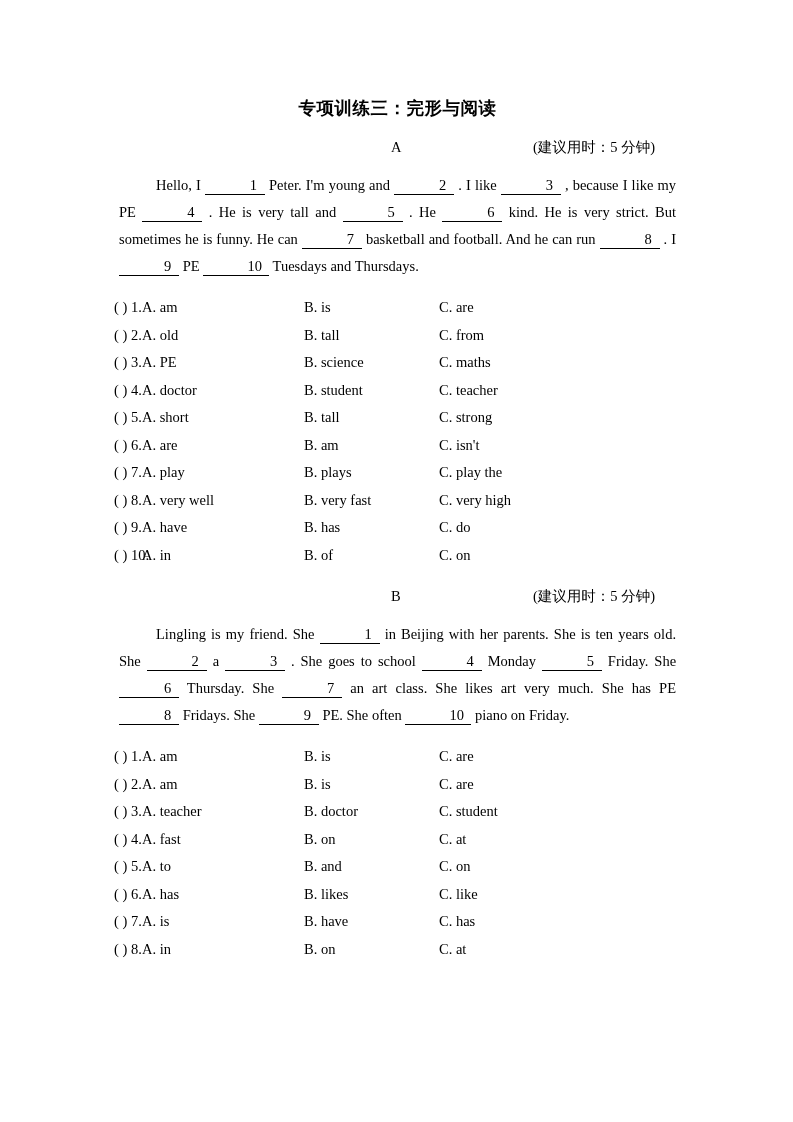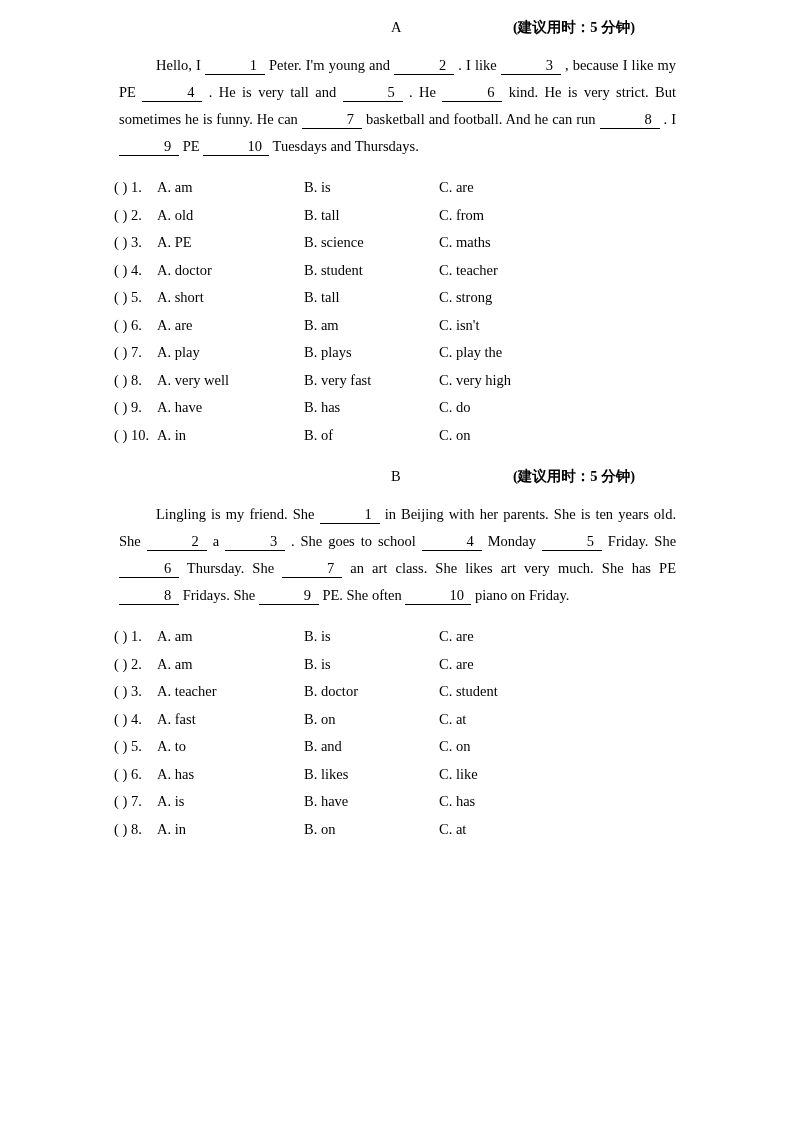--- a/index.html
+++ b/index.html
@@ -58,24 +58,23 @@
     font-size: 14.5px;
     line-height: 27px;
   }
   .part-letter {
     position: absolute;
     left: 278px;
     top: 0;
   }
   .part-time {
     position: absolute;
-    left: 400px;
+    left: 420px;
     top: 0;
     white-space: nowrap;
-    font-weight: bold;
   }
 
   
   .passage {
     font-size: 14.5px;
     line-height: 27px;
     text-align: justify;
     text-justify: inter-word;
     margin: 0;
     padding-top: 5px;
@@ -107,40 +106,41 @@
     line-height: 27.5px;
     white-space: nowrap;
   }
   .q-paren {
     position: absolute;
     left: 1px;
     top: 0;
   }
   .q-opt-a {
     position: absolute;
-    left: 44px;
+    left: 29px;
     top: 0;
   }
   .q-opt-b {
     position: absolute;
     left: 191px;
     top: 0;
   }
   .q-opt-c {
     position: absolute;
     left: 326px;
     top: 0;
   }
 </style>
 </head>
 <body>
 
 <div class="page">
   <div class="content">
 
+    <h1 class="doc-title">专项训练三：完形与阅读</h1>
 
 
     <div class="part-row">
       <span class="part-letter">A</span>
       <span class="part-time">(建议用时：5 分钟)</span>
     </div>
 
     <div class="passage">
       <p><span>Hello, I</span> <span class="blank">1</span> <span>Peter. I'm young and</span> <span class="blank">2</span> <span>. I like</span> <span class="blank">3</span> <span>, because I like my PE</span> <span class="blank">4</span> <span>. He is very tall and</span> <span class="blank">5</span> <span>. He</span> <span class="blank">6</span> <span>kind. He is very strict. But sometimes he is funny. He can</span> <span class="blank">7</span> <span>basketball and football. And he can run</span> <span class="blank">8</span> <span>. I</span> <span class="blank">9</span> <span>PE</span> <span class="blank w-wide">10</span> <span>Tuesdays and Thursdays.</span></p>
     </div>

